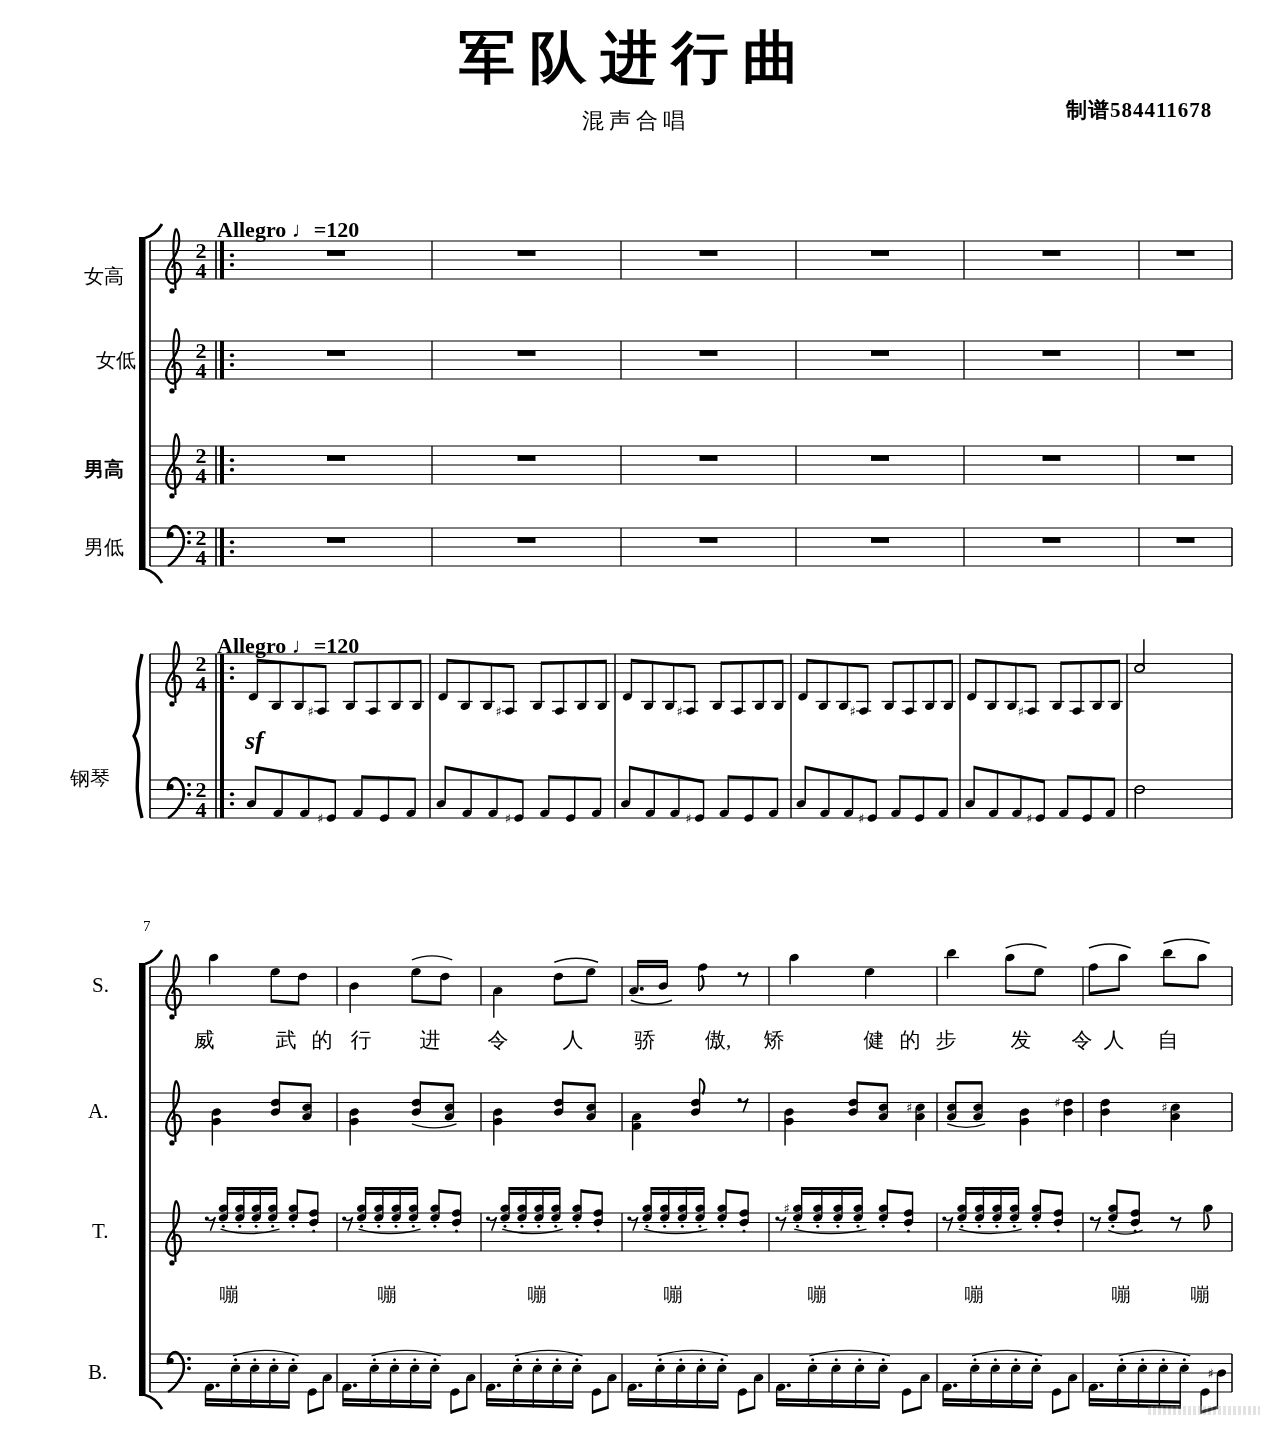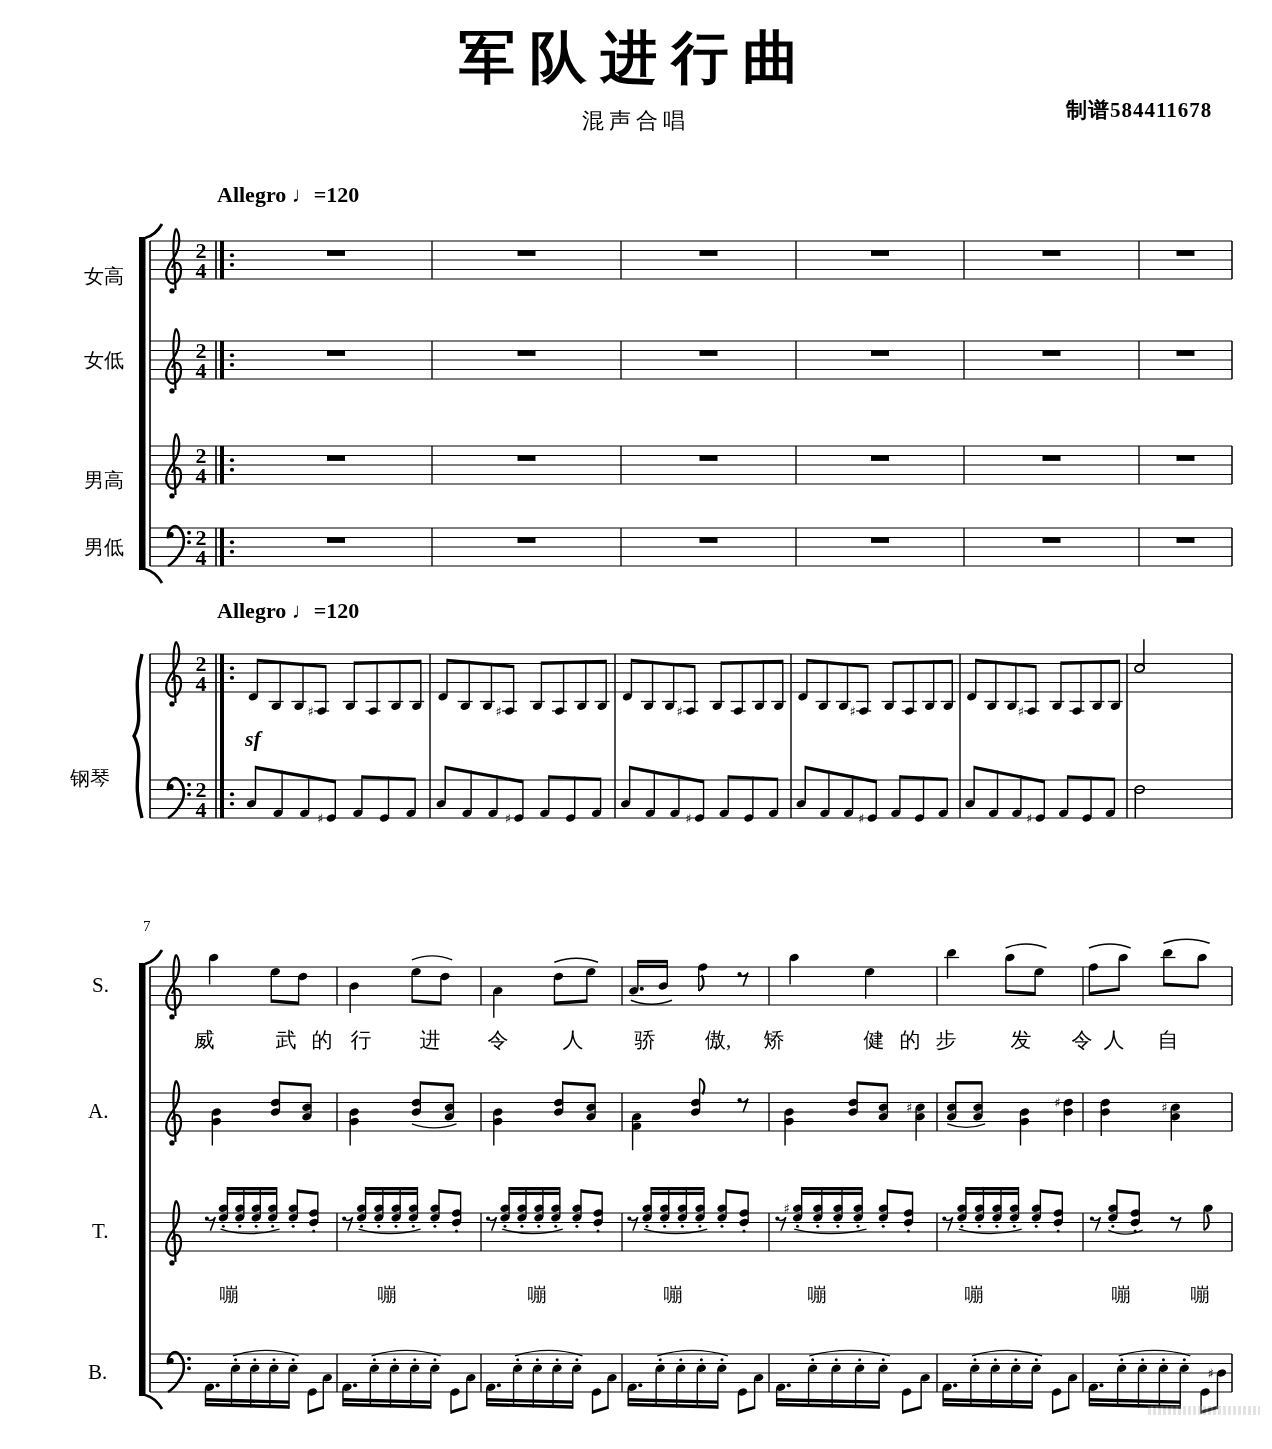--- a/index.html
+++ b/index.html
@@ -4,24 +4,24 @@
 <style>
   html,body{margin:0;padding:0;background:#888;}
   .page{position:relative;width:1272px;height:1449px;background:#ffffff;margin:0 auto;
         font-family:"Liberation Serif","DejaVu Serif",serif;color:#000;overflow:hidden;}
   svg{position:absolute;left:0;top:0;}
   .t{position:absolute;white-space:nowrap;}
   .title{left:0;right:0;top:20px;text-align:center;font-size:57px;font-weight:bold;letter-spacing:14px;}
   .subtitle{left:0;right:0;top:106px;text-align:center;font-size:22px;letter-spacing:5px;}
   .engraver{left:1050px;top:96px;font-size:21px;font-weight:600;letter-spacing:1px;margin-left:16px;}
   .credits{right:30px;top:130px;text-align:right;font-size:19px;line-height:30px;letter-spacing:3px;}
-  .tempo{font-size:22px;font-weight:bold;font-family:"Liberation Serif","DejaVu Sans",serif;}
+  .tempo{font-size:22px;font-weight:bold;font-family:"Liberation Serif","DejaVu Sans",serif;margin-top:35px;}
   .tempo1{left:217px;top:182px;}
   .tempo2{left:217px;top:598px;}
-  .sf{left:245px;top:726px;font-size:22px;font-weight:bold;font-style:italic;}
+  .sf{left:245px;top:726px;font-size:26px;font-weight:bold;font-style:italic;}
   .mnum{left:143px;top:918px;font-size:15px;}
   .stafflabel{font-size:20px;}
   .voicelabel{font-size:21px;}
   .lyr{position:absolute;left:0;top:0;width:100%;height:0;}
   .lyr span{position:absolute;transform:translateX(-50%);}
   .lyrS span{font-size:21px;}
   .lyrT span{font-size:19px;}
   .watermark{position:absolute;left:1148px;top:1406px;width:112px;height:9px;opacity:.28;
     background:repeating-linear-gradient(90deg,#999 0 3px,#fff 3px 5px);}
 </style>
@@ -997,22 +997,22 @@
   <div class="t subtitle">混声合唱</div>
   <div class="t title">军队进行曲</div>
   <div class="t engraver">制谱584411678</div>
 
   <div class="t tempo tempo1">Allegro ♩=120</div>
   <div class="t tempo tempo2">Allegro ♩=120</div>
   <div class="t sf">sf</div>
   <div class="t mnum">7</div>
 
   <div class="t stafflabel" style="left:84px;top:247px;margin-top:16px;">女高</div>
-  <div class="t stafflabel" style="left:84px;top:347px;">女低</div>
-  <div class="t stafflabel" style="left:84px;top:467px;">男高</div>
+  <div class="t stafflabel" style="left:96px;top:347px;">女低</div>
+  <div class="t stafflabel" style="left:84px;top:456px;font-weight:bold;">男高</div>
   <div class="t stafflabel" style="left:84px;top:534px;">男低</div>
   <div class="t stafflabel" style="left:70px;top:723px;margin-top:42px;">钢琴</div>
   <div class="t voicelabel" style="left:92px;top:973px;">S.</div>
   <div class="t voicelabel" style="left:88px;top:1099px;">A.</div>
   <div class="t voicelabel" style="left:92px;top:1219px;">T.</div>
   <div class="t voicelabel" style="left:88px;top:1360px;">B.</div>
 
   <div id="lyrS" class="lyr lyrS">
       <span style="left: 204px; top: 1026px;">威</span>
       <span style="left: 286px; top: 1026px;">武</span>

